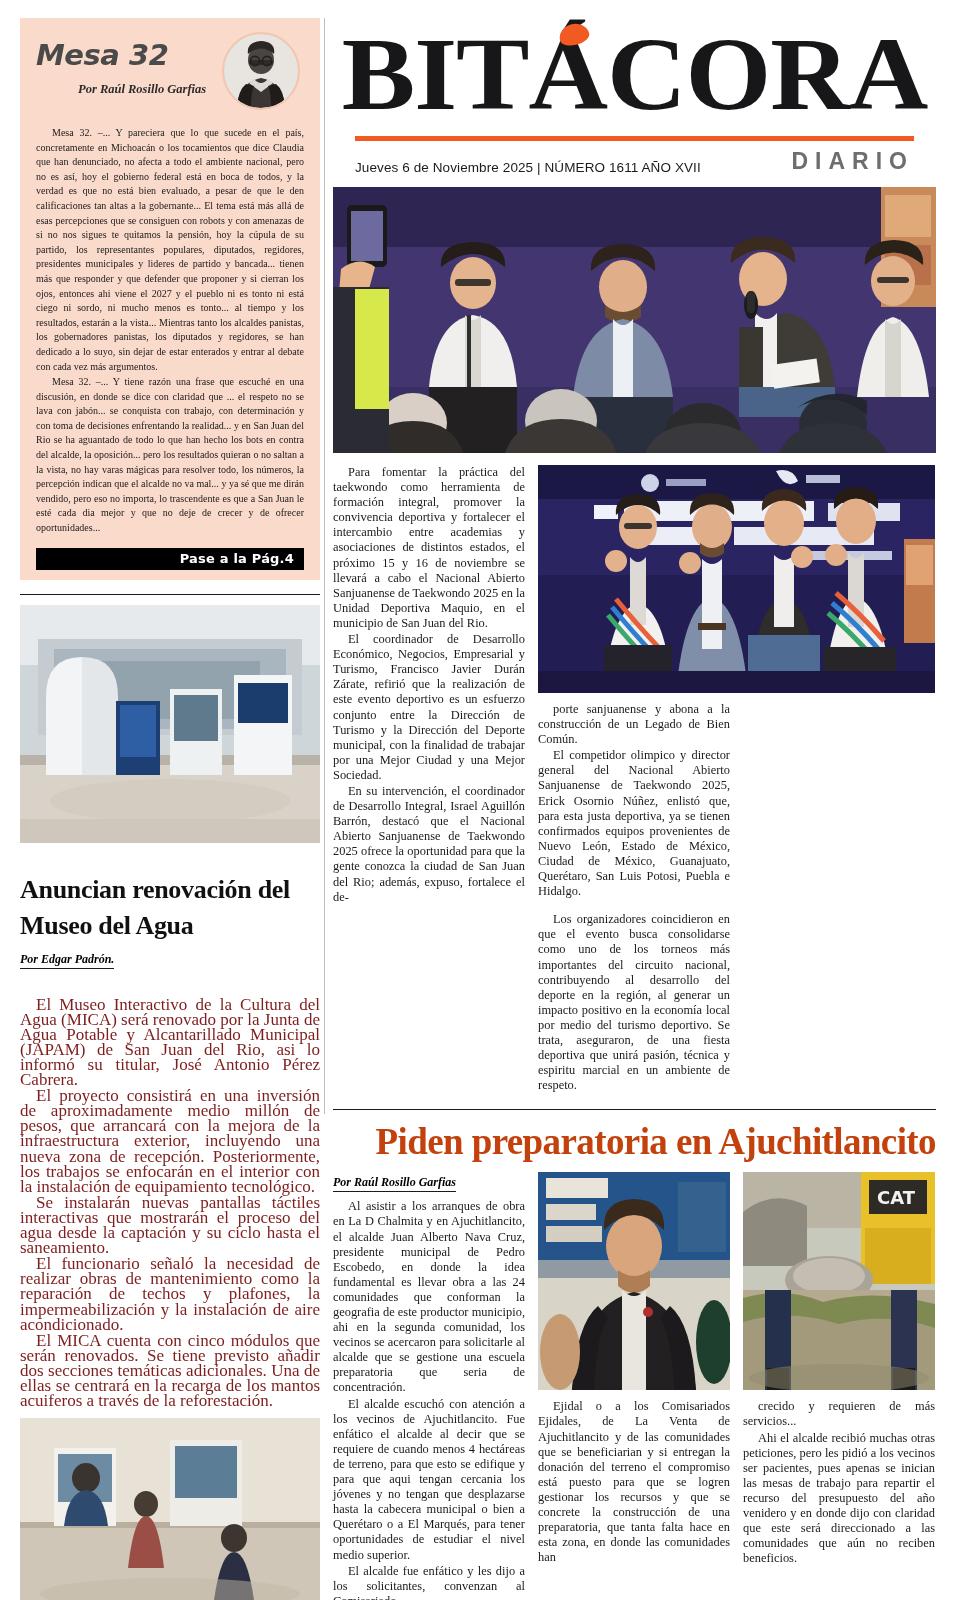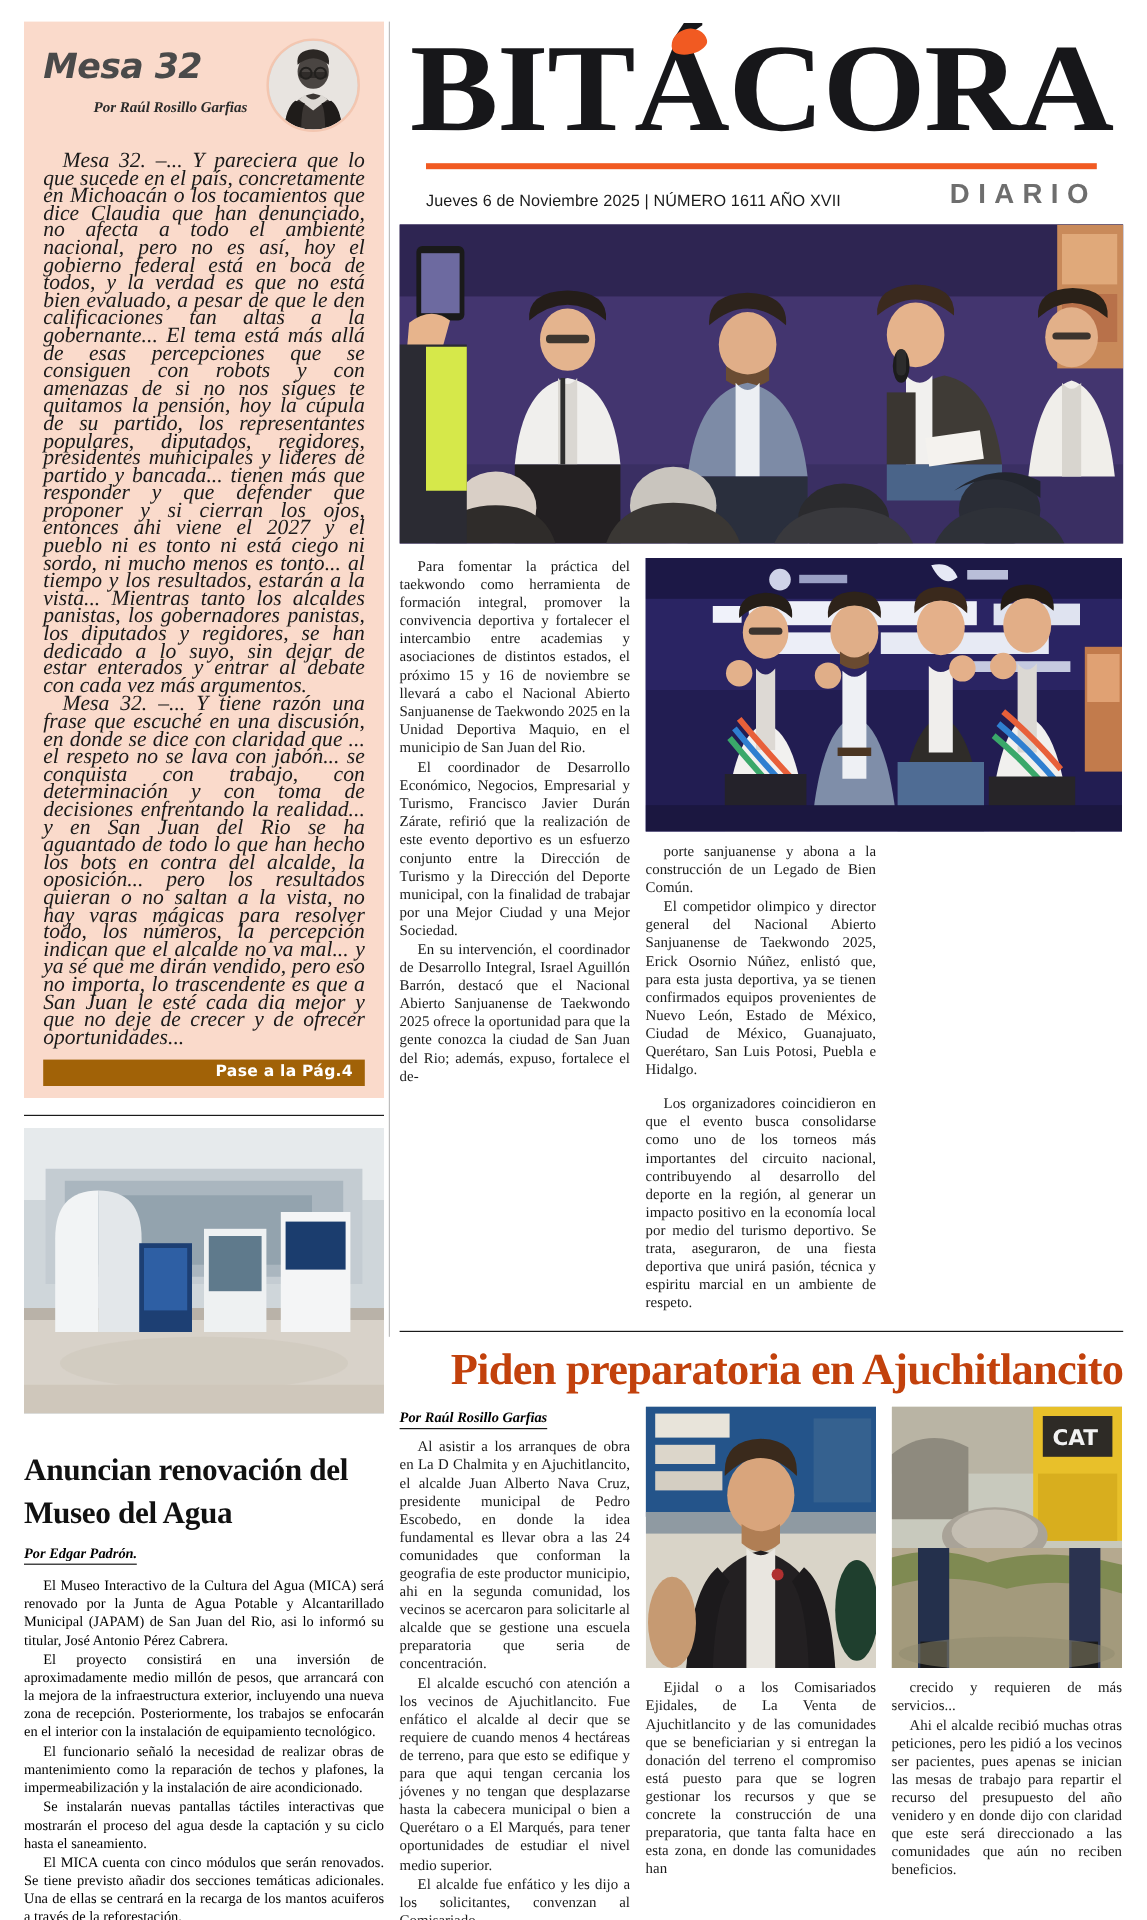--- a/index.html
+++ b/index.html
@@ -65,33 +65,32 @@
     height: 78px;
     border-radius: 50%;
     overflow: hidden;
     border: 2px solid #f3c6b0;
     background: #d9d9d9;
   }
   .opinion-avatar svg { display: block; }
 
   .opinion-body {
     margin-top: 6px;
-    font-size: 18px;
+    font-size: 10px;
     line-height: 14.6px;
     text-align: justify;
     color: #1a1a1a;
     font-family: "Liberation Serif", serif;
-    font-style: italic;
   }
   .opinion-body p { text-indent: 16px; margin-bottom: 0; }
   .opinion-body p + p { margin-top: 1px; }
 
   .pase-bar {
     margin-top: 12px;
-    background: #a16207;
+    background: #000000;
     color: #ffffff;
     font-family: "DejaVu Sans", sans-serif;
     font-weight: bold;
     font-size: 13px;
     text-align: right;
     padding: 3px 10px 4px 0;
     letter-spacing: 0.2px;
   }
 
   
@@ -120,25 +119,25 @@
     font-family: "Liberation Serif", serif;
     font-style: italic;
     font-weight: bold;
     font-size: 12px;
     margin-top: 8px;
     border-bottom: 1px solid #1a1a1a;
     display: inline-block;
     padding-bottom: 1px;
   }
   .museo-body {
-    margin-top: 10px;
-    font-size: 12px;
+    margin-top: 28px;
+    font-size: 17px;
     line-height: 15.1px;
     text-align: justify;
-    color: #000000;
+    color: #7f1d1d;
   }
   .museo-body p { text-indent: 16px; }
   .museo-body p + p { margin-top: 1px; }
 
   .photo-museo2 {
     width: 100%;
     height: 190px;
     margin-top: 10px;
     overflow: hidden;
     position: relative;
@@ -385,22 +384,22 @@
         <rect x="0" y="214" width="300" height="24" fill="#cfc7bb"></rect>
       </svg>
     </div>
 
     <div class="museo-title">Anuncian renovación del Museo del Agua</div>
     <div><span class="museo-byline">Por Edgar Padrón.</span></div>
 
     <div class="museo-body">
       <p>El Museo Interactivo de la Cultura del Agua (MICA) será renovado por la Junta de Agua Potable y Alcantarillado Municipal (JAPAM) de San Juan del Rio, asi lo informó su titular, José Antonio Pérez Cabrera.</p>
       <p>El proyecto consistirá en una inversión de aproximadamente medio millón de pesos, que arrancará con la mejora de la infraestructura exterior, incluyendo una nueva zona de recepción. Posteriormente, los trabajos se enfocarán en el interior con la instalación de equipamiento tecnológico.</p>
+      <p>Se instalarán nuevas pantallas táctiles interactivas que mostrarán el proceso del agua desde la captación y su ciclo hasta el saneamiento.</p>
       <p>El funcionario señaló la necesidad de realizar obras de mantenimiento como la reparación de techos y plafones, la impermeabilización y la instalación de aire acondicionado.</p>
-      <p>Se instalarán nuevas pantallas táctiles interactivas que mostrarán el proceso del agua desde la captación y su ciclo hasta el saneamiento.</p>
       <p>El MICA cuenta con cinco módulos que serán renovados. Se tiene previsto añadir dos secciones temáticas adicionales. Una de ellas se centrará en la recarga de los mantos acuiferos a través de la reforestación.</p>
     </div>
 
     <div class="photo-museo2">
       <svg class="ph" viewBox="0 0 300 190" preserveAspectRatio="none">
         <rect width="300" height="190" fill="#d9d2c6"></rect>
         <rect width="300" height="108" fill="#e8e2d6"></rect>
         <rect y="108" width="300" height="82" fill="#cfc6b7"></rect>
         <rect x="0" y="104" width="300" height="6" fill="#b9af9e"></rect>
         <rect x="34" y="30" width="62" height="78" fill="#f3f1ec"></rect>

